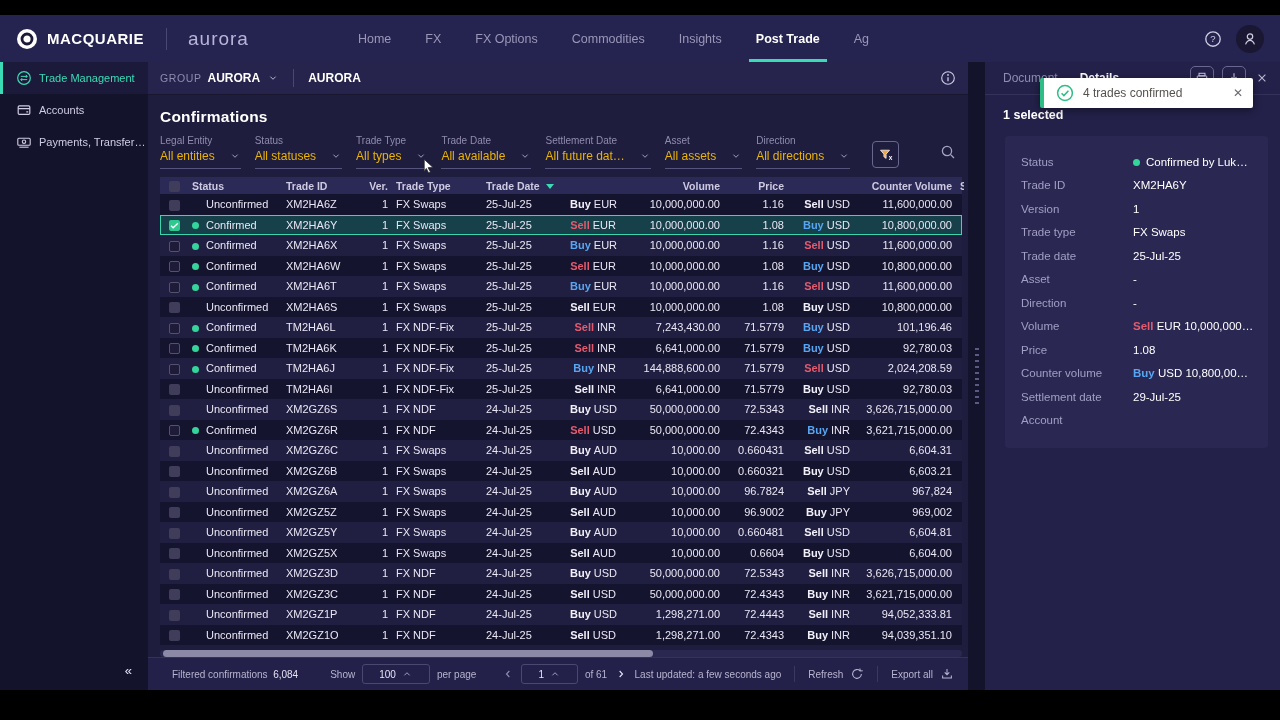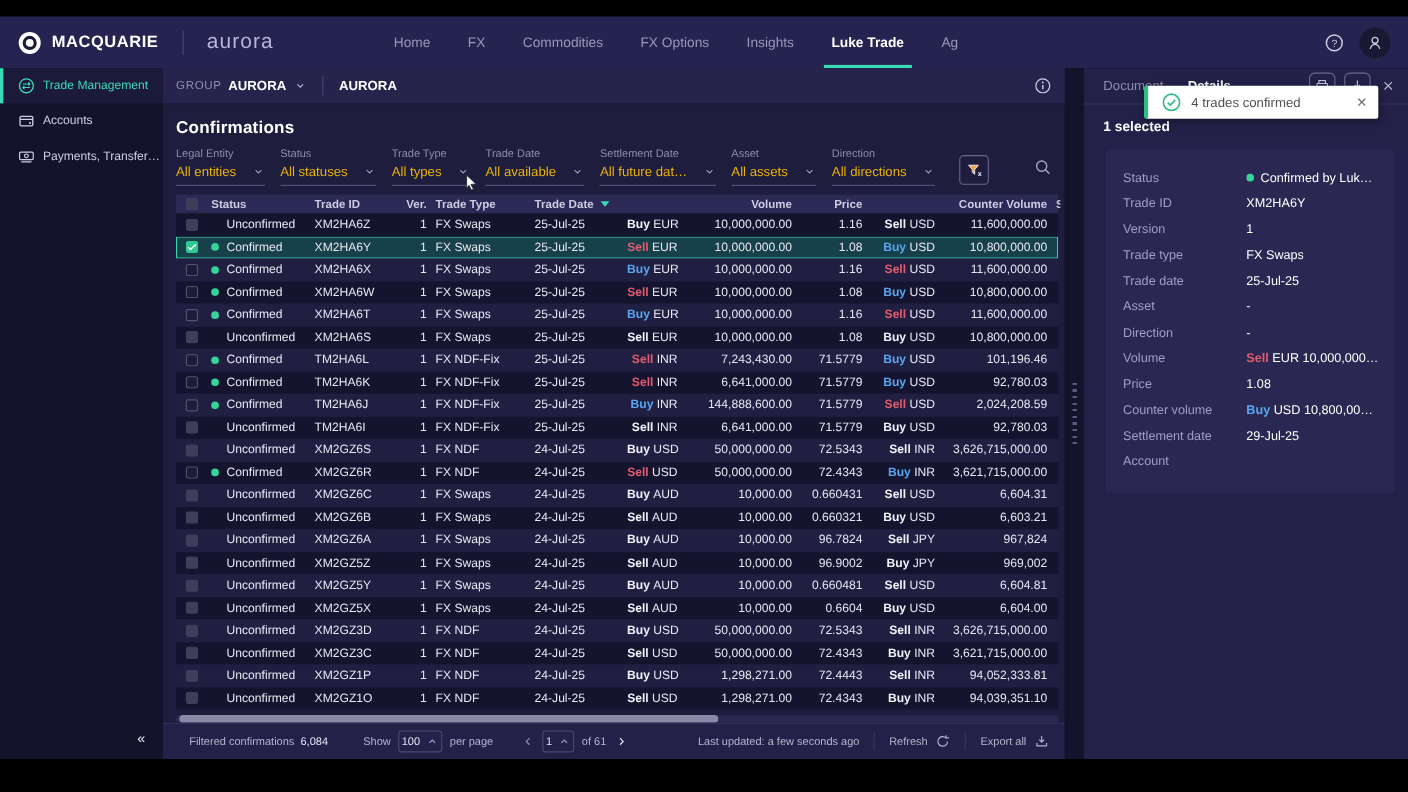--- a/index.html
+++ b/index.html
@@ -83,21 +83,21 @@
   .dir.sell{color:var(--sell)}
   .dir.plain{color:#f2f0fa}
   .ccy{color:var(--txt)}
 
   #hscroll{margin:5px 0 0 12px;width:802px;height:7px;background:#2a2850;border-radius:4px;position:relative}
   #hscroll .thumb{position:absolute;left:3px;top:0;height:7px;width:490px;background:#8b89a6;border-radius:4px;cursor:pointer}
 
   
   #tfooter{position:absolute;left:0;bottom:0;width:820px;height:33px;background:var(--panel-bg);border-top:1px solid var(--border);display:flex;align-items:center;font-size:10px;color:#b7b4cf;padding:0 14px 0 24px}
   .bright{color:#e6e3f6}
-  .fbox{display:inline-flex;align-items:center;gap:5px;border:1px solid #4a4870;border-radius:3px;padding:3px 2px;margin:0 7px;color:#e6e3f6;cursor:pointer}
+  .fbox{display:inline-flex;align-items:center;gap:5px;border:1px solid #4a4870;border-radius:3px;padding:3px 16px;margin:0 7px;color:#e6e3f6;cursor:pointer}
   .fbox .ic{color:#a5a2c2}
   .pager{display:flex;align-items:center;margin-left:26px}
   .pgbtn{color:#8f8cb0;cursor:pointer}
   .pgbtn.next{color:#e6e3f6}
   #tfooter .updated{margin-left:auto}
   .vdiv{width:1px;height:16px;background:#3a3860;margin:0 13px}
   .fact{display:flex;align-items:center;gap:7px;cursor:pointer;color:#b7b4cf}
 
   
   #grip{position:absolute;left:968px;top:62px;width:17px;height:628px;background:#14132c;display:flex;align-items:center;justify-content:center}
@@ -135,24 +135,24 @@
             <circle cx="11" cy="11" r="10" fill="#fff"></circle>
             <circle cx="11" cy="11" r="5" fill="none" stroke="#1b1a38" stroke-width="2.8"></circle>
           </svg></span>
       <span class="brand-name">MACQUARIE</span>
       <span class="brand-sep"></span>
       <span class="brand-product">aurora</span>
     </div>
     <div id="nav-menu">
         <div class="nav-item">Home</div>
         <div class="nav-item">FX</div>
+        <div class="nav-item">FX Options</div>
         <div class="nav-item">Commodities</div>
-        <div class="nav-item">FX Options</div>
         <div class="nav-item">Insights</div>
-        <div class="nav-item active">Luke Trade</div>
+        <div class="nav-item active">Post Trade</div>
         <div class="nav-item">Ag</div>
       </div>
     <div class="right">
       <span class="ic ic18 help"><svg viewBox="0 0 16 16">
             <circle cx="8" cy="8" r="6.4" fill="none" stroke="currentColor" stroke-width="1.2"></circle>
             <text x="8" y="11" text-anchor="middle" font-size="8.5" fill="currentColor">?</text>
           </svg></span>
       <span class="avatar">
           <span class="ic ic16"><svg viewBox="0 0 16 16">
               <circle cx="8" cy="5.6" r="2.7" fill="none" stroke="currentColor" stroke-width="1.2"></circle>

